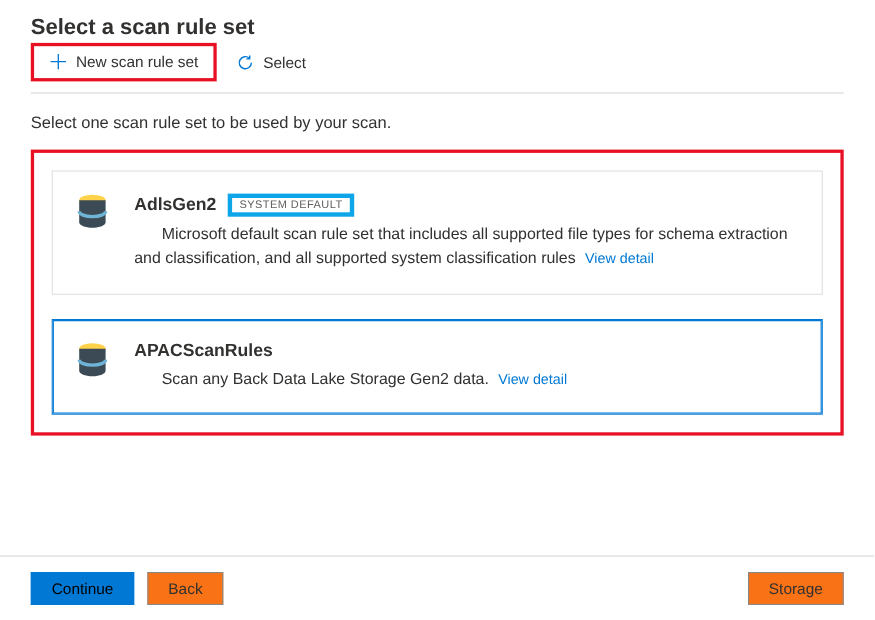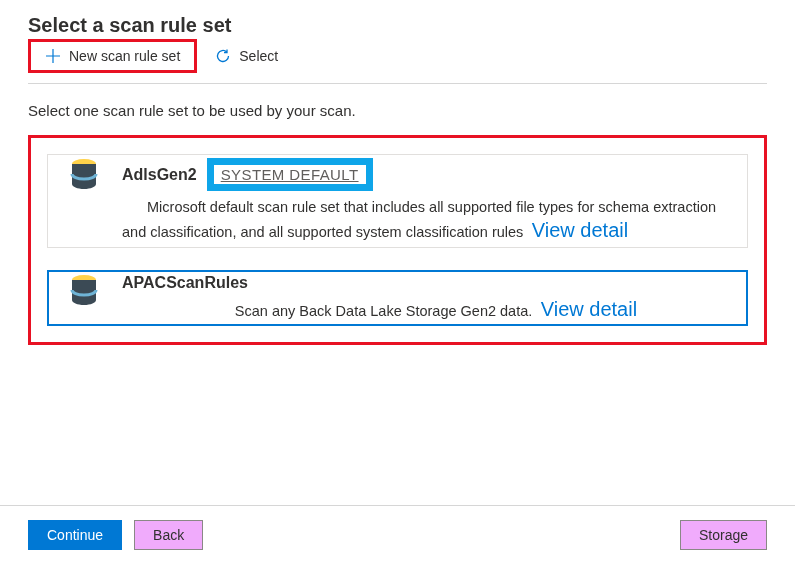--- a/index.html
+++ b/index.html
@@ -48,75 +48,73 @@
     .rule-list {
       border: 3px solid #e81123;
       padding: 16px;
       display: flex;
       flex-direction: column;
       gap: 22px;
     }
     .rule-card {
       border: 1px solid #e1dfdd;
       border-radius: 0;
-      padding: 3px 22px;
+      padding: 20px 22px;
       display: flex;
       gap: 20px;
       cursor: pointer;
       background: #fff;
     }
     .rule-card.selected {
       border: 1px solid #0078d4;
       box-shadow: 0 0 0 1px #0078d4 inset;
-      text-align: center;
     }
     .rule-icon {
       width: 32px; height: 40px;
       display: flex; align-items: flex-start;
     }
     .rule-body { flex: 1; }
     .rule-header { display: flex; align-items: center; gap: 10px; margin-bottom: 6px; }
     .rule-name { font-size: 16px; font-weight: 600; }
     .badge {
-      font-size: 15px;
+      font-size: 10px;
       color: #605e5c;
-      border: 7px solid #0ea5e9;
+      border: 4px solid #0ea5e9;
       padding: 1px 7px;
       letter-spacing: 0.4px;
-      text-decoration: underline;
     }
     .rule-desc { font-size: 14.5px; color: #323130; line-height: 1.5; margin-left: 25px; }
     .view-detail-link {
       color: #0078d4;
       text-decoration: none;
-      font-size: 20px;
+      font-size: 13px;
       cursor: pointer;
       margin-left: 4px;
     }
     .footer {
       position: absolute;
       left: 0; right: 0; bottom: 0;
       border-top: 1px solid #d6d6d6;
       padding: 14px 28px;
       display: flex;
       align-items: center;
       gap: 12px;
     }
     .btn {
       font-size: 14px;
       padding: 6px 18px;
       border: 1px solid #8a8886;
-      background: #f0abfc;
+      background: #f97316;
       cursor: pointer;
       color: #323130;
     }
     .btn.primary {
       background: #0078d4;
       border-color: #0078d4;
-      color: #ffffff;
+      color: #000000;
     }
     .footer-spacer { flex: 1; }
   </style>
 </head>
 <body>
 
 <h1 class="page-title">Select a scan rule set</h1>
 
 <div class="toolbar">
   <div class="highlight-red">

